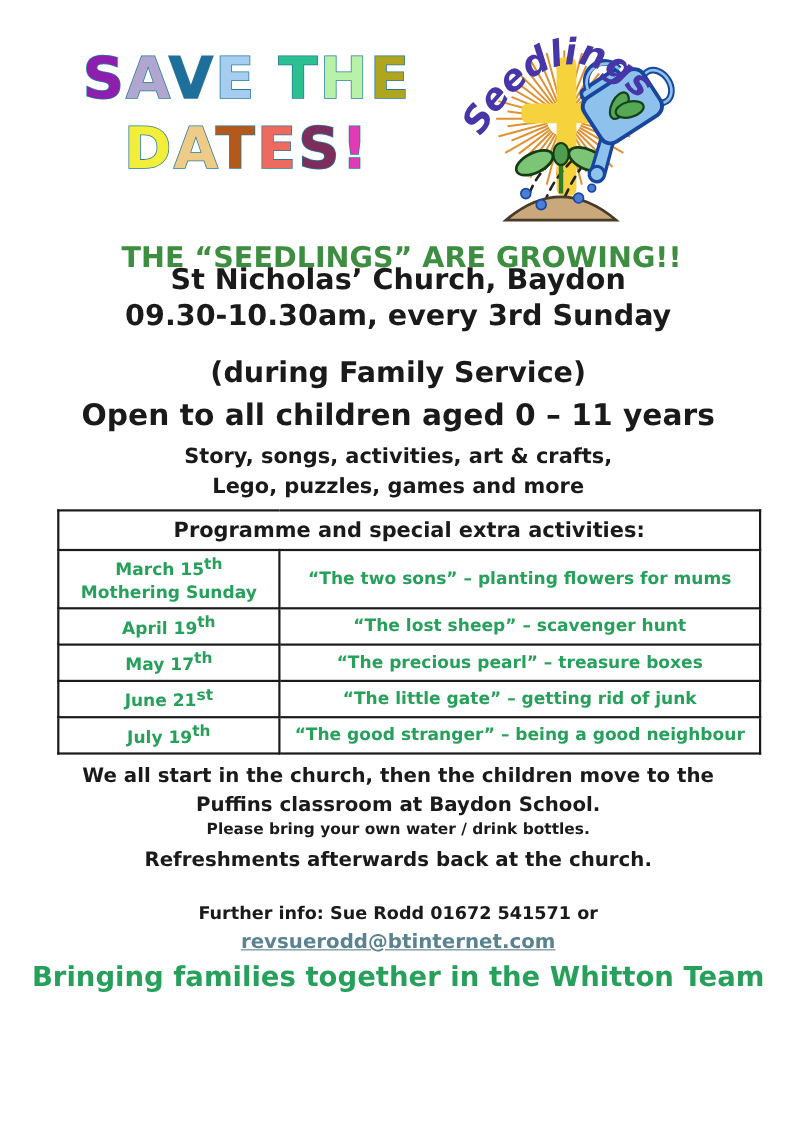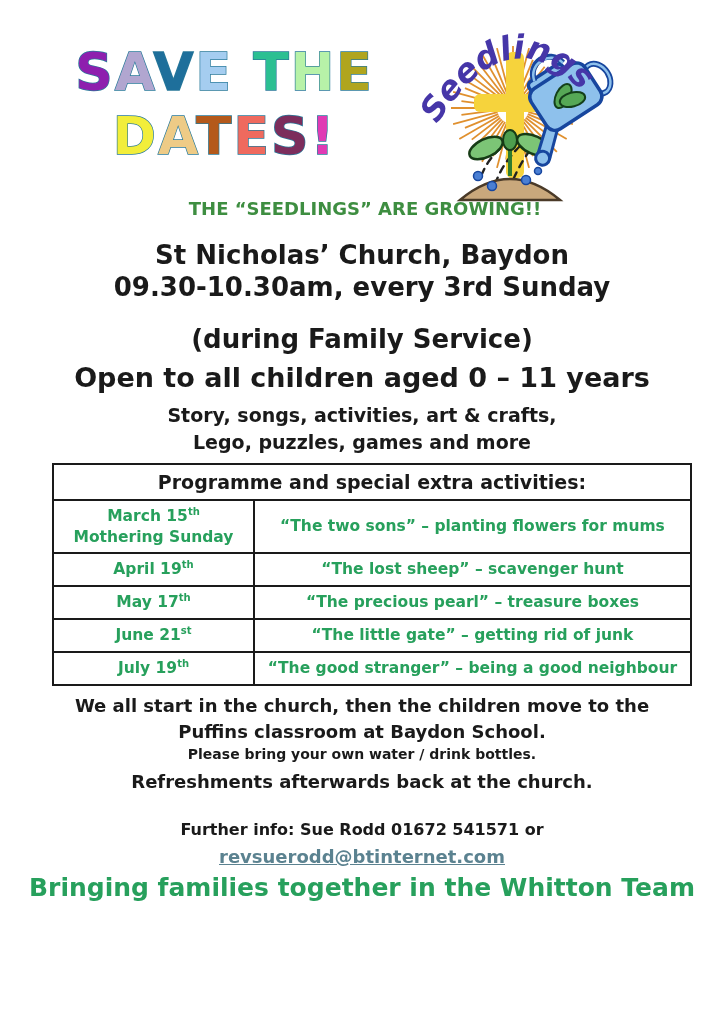--- a/index.html
+++ b/index.html
@@ -17,36 +17,36 @@
     -webkit-text-stroke: 1.4px var(--letter-outline, #2a7a9a);
     paint-order: stroke fill;
   }
 
   
   .logo { position: absolute; left: 420px; top: 8px; width: 222px; height: 200px; }
   .logo svg { width: 100%; height: 100%; }
 
   
   .tl { position: absolute; left: 0; width: 724px; text-align: center; font-weight: bold; white-space: nowrap; }
-  .t-growing     { top: 198px; font-size: 18px; color: var(--heading-green, #3e8e41); padding-left: 6px; }
+  .t-growing     { top: 220px; font-size: 26px; color: var(--heading-green, #3e8e41); padding-left: 6px; }
   .t-location    { top: 240px; font-size: 26px; }
   .t-time        { top: 272px; font-size: 26px; }
   .t-service     { top: 324px; font-size: 26px; }
   .t-ages        { top: 362px; font-size: 27px; }
   .t-activities1 { top: 404px; font-size: 19px; }
   .t-activities2 { top: 431px; font-size: 19px; }
 
   
   .programme { position: absolute; left: 52px; top: 463px; width: 640px; border-collapse: collapse; }
   .programme td { border: 2px solid #1a1a1a; text-align: center; vertical-align: middle; font-weight: bold; padding: 2px 4px; }
   .programme .hdr td { font-size: 19px; color: #1a1a1a; height: 36px; }
   .programme .row td { font-size: 15.5px; color: var(--table-green, #27a05c); height: 33px; line-height: 1.35; }
   .programme .row.tall td { height: 53px; }
   .programme .c-date { width: 31.5%; }
-  .programme sup { font-size: 10px; vertical-align: super; }
+  .programme sup { font-size: 14px; vertical-align: super; }
 
   
   .f-note1 { top: 695px; font-size: 18px; }
   .f-note2 { top: 721px; font-size: 18px; }
   .f-note3 { top: 746px; font-size: 14px; }
   .f-note4 { top: 771px; font-size: 18px; }
   .f-info  { top: 820px; font-size: 16px; }
   .f-email { top: 846px; font-size: 18px; }
   .f-email a { color: var(--email-teal, #5b8290); text-decoration: underline; font-weight: bold; }
   .f-green1 { top: 873px; font-size: 25px; color: var(--table-green, #27a05c); }

